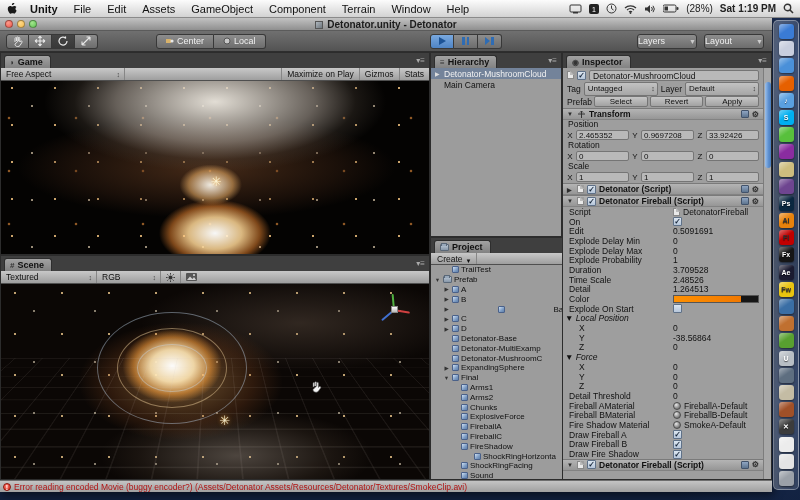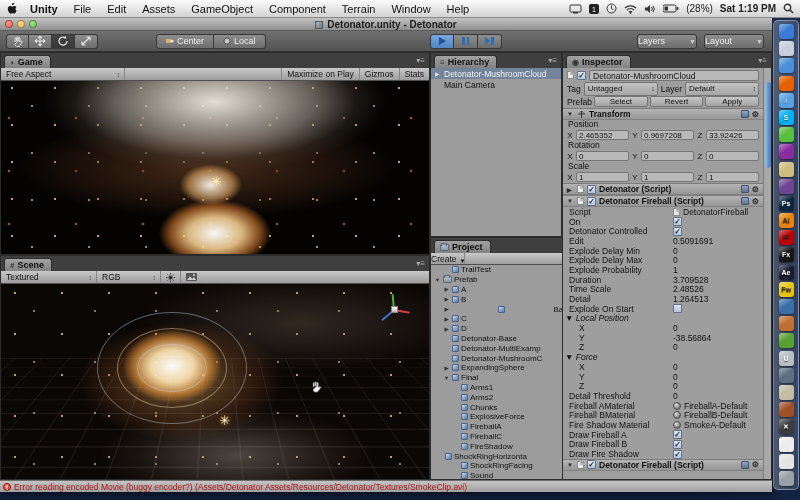--- a/index.html
+++ b/index.html
@@ -96,21 +96,21 @@
   .handcur { position:absolute; color:#f4f4f4; font-size:11px; text-shadow:0 1px 2px #000; }
   .burst { position:absolute; color:rgba(255,250,220,.9); font-size:13px; text-shadow:0 0 4px #ffae34; }
   
   .hlist { flex:1; background:#9c9c9c; overflow:hidden; font-size:8.5px; }
   .hrow { height:11px; display:flex; align-items:center; padding-left:4px; gap:2px; color:#111; }
   .hrow.sel { background:#73839a; color:#f2f2f2; }
   .hrow .arrow { width:7px; font-size:6px; color:#333; }
   .hrow.sel .arrow { color:#ddd; }
   .createbar { height:12px; flex:0 0 12px; background:linear-gradient(#c8c8c8,#9e9e9e); border-bottom:1px solid #4f4f4f;
     display:flex; align-items:center; font-size:8.5px; }
-  .createbtn { padding:0 0; display:flex; gap:3px; align-items:flex-end; height:100%; border-right:1px solid #868686; }
+  .createbtn { padding:0 6px; display:flex; gap:3px; align-items:flex-end; height:100%; border-right:1px solid #868686; }
   .plist { flex:1; background:#9c9c9c; overflow:hidden; font-size:8px; position:relative; }
   .prow { height:9.8px; display:flex; align-items:center; gap:2px; color:#101010; }
   .prow .arrow { width:7px; font-size:5.5px; color:#333; text-align:center; }
   .prefab-ic { width:7px; height:7px; flex:0 0 7px; background:linear-gradient(135deg,#cfe0f2,#7d9cc4 60%,#5e7fa8); border:1px solid #4a618a; border-radius:1px; }
   .folder-ic { width:9px; height:7px; flex:0 0 9px; background:linear-gradient(#b9c6d4,#8696a8); border:1px solid #5a6878; border-radius:1px; position:relative; }
   .folder-ic::before { content:""; position:absolute; left:0; top:-2px; width:4px; height:2px; background:#98a8ba; border:1px solid #5a6878; border-bottom:none; }
   
   .insp-body { flex:1; background:#9e9e9e; overflow:hidden; font-size:8.5px; position:relative; padding-right:8px; }
   .irow-name { height:14px; display:flex; align-items:center; gap:3px; padding:0 4px; }
   .namefield { flex:1; height:11px; background:#b9b9b9; border:1px solid #757575; border-radius:2px; font-size:8.5px; padding:0 3px; line-height:10px; }
@@ -512,21 +512,21 @@
         <div class="prow" style="padding-left: 21px;">
           <span class="arrow"></span>
           <span class="prefab-ic"></span>
           <span>FireballC</span>
         </div>
         <div class="prow" style="padding-left: 21px;">
           <span class="arrow"></span>
           <span class="prefab-ic"></span>
           <span>FireShadow</span>
         </div>
-        <div class="prow" style="padding-left: 5px;">
+        <div class="prow" style="padding-left: 34px;">
           <span class="arrow"></span>
           <span class="prefab-ic"></span>
           <span>ShockRingHorizonta</span>
         </div>
         <div class="prow" style="padding-left: 21px;">
           <span class="arrow"></span>
           <span class="prefab-ic"></span>
           <span>ShockRingFacing</span>
         </div>
         <div class="prow" style="padding-left: 21px;">
@@ -637,26 +637,20 @@
               <span>DetonatorFireball</span>
             </span>
           </div>
           <div class="irow">
             <span class="ilab">On</span>
             <span class="ival">
               <span class="cb on"></span>
             </span>
           </div>
           <div class="irow">
-            <span class="ilab">Detonator Controlled</span>
-            <span class="ival">
-              <span class="cb on"></span>
-            </span>
-          </div>
-          <div class="irow">
             <span class="ilab">Edit</span>
             <span class="ival">0.5091691</span>
           </div>
           <div class="irow">
             <span class="ilab">Explode Delay Min</span>
             <span class="ival">0</span>
           </div>
           <div class="irow">
             <span class="ilab">Explode Delay Max</span>
             <span class="ival">0</span>
@@ -669,20 +663,26 @@
             <span class="ilab">Duration</span>
             <span class="ival">3.709528</span>
           </div>
           <div class="irow">
             <span class="ilab">Time Scale</span>
             <span class="ival">2.48526</span>
           </div>
           <div class="irow">
             <span class="ilab">Detail</span>
             <span class="ival">1.264513</span>
+          </div>
+          <div class="irow">
+            <span class="ilab">Color</span>
+            <span class="ival">
+              <span class="swatch"></span>
+            </span>
           </div>
           <div class="irow">
             <span class="ilab">Explode On Start</span>
             <span class="ival">
               <span class="cb"></span>
             </span>
           </div>
           <div class="irow">
             <span class="ilab igroup">▼ Local Position</span>
           </div>

